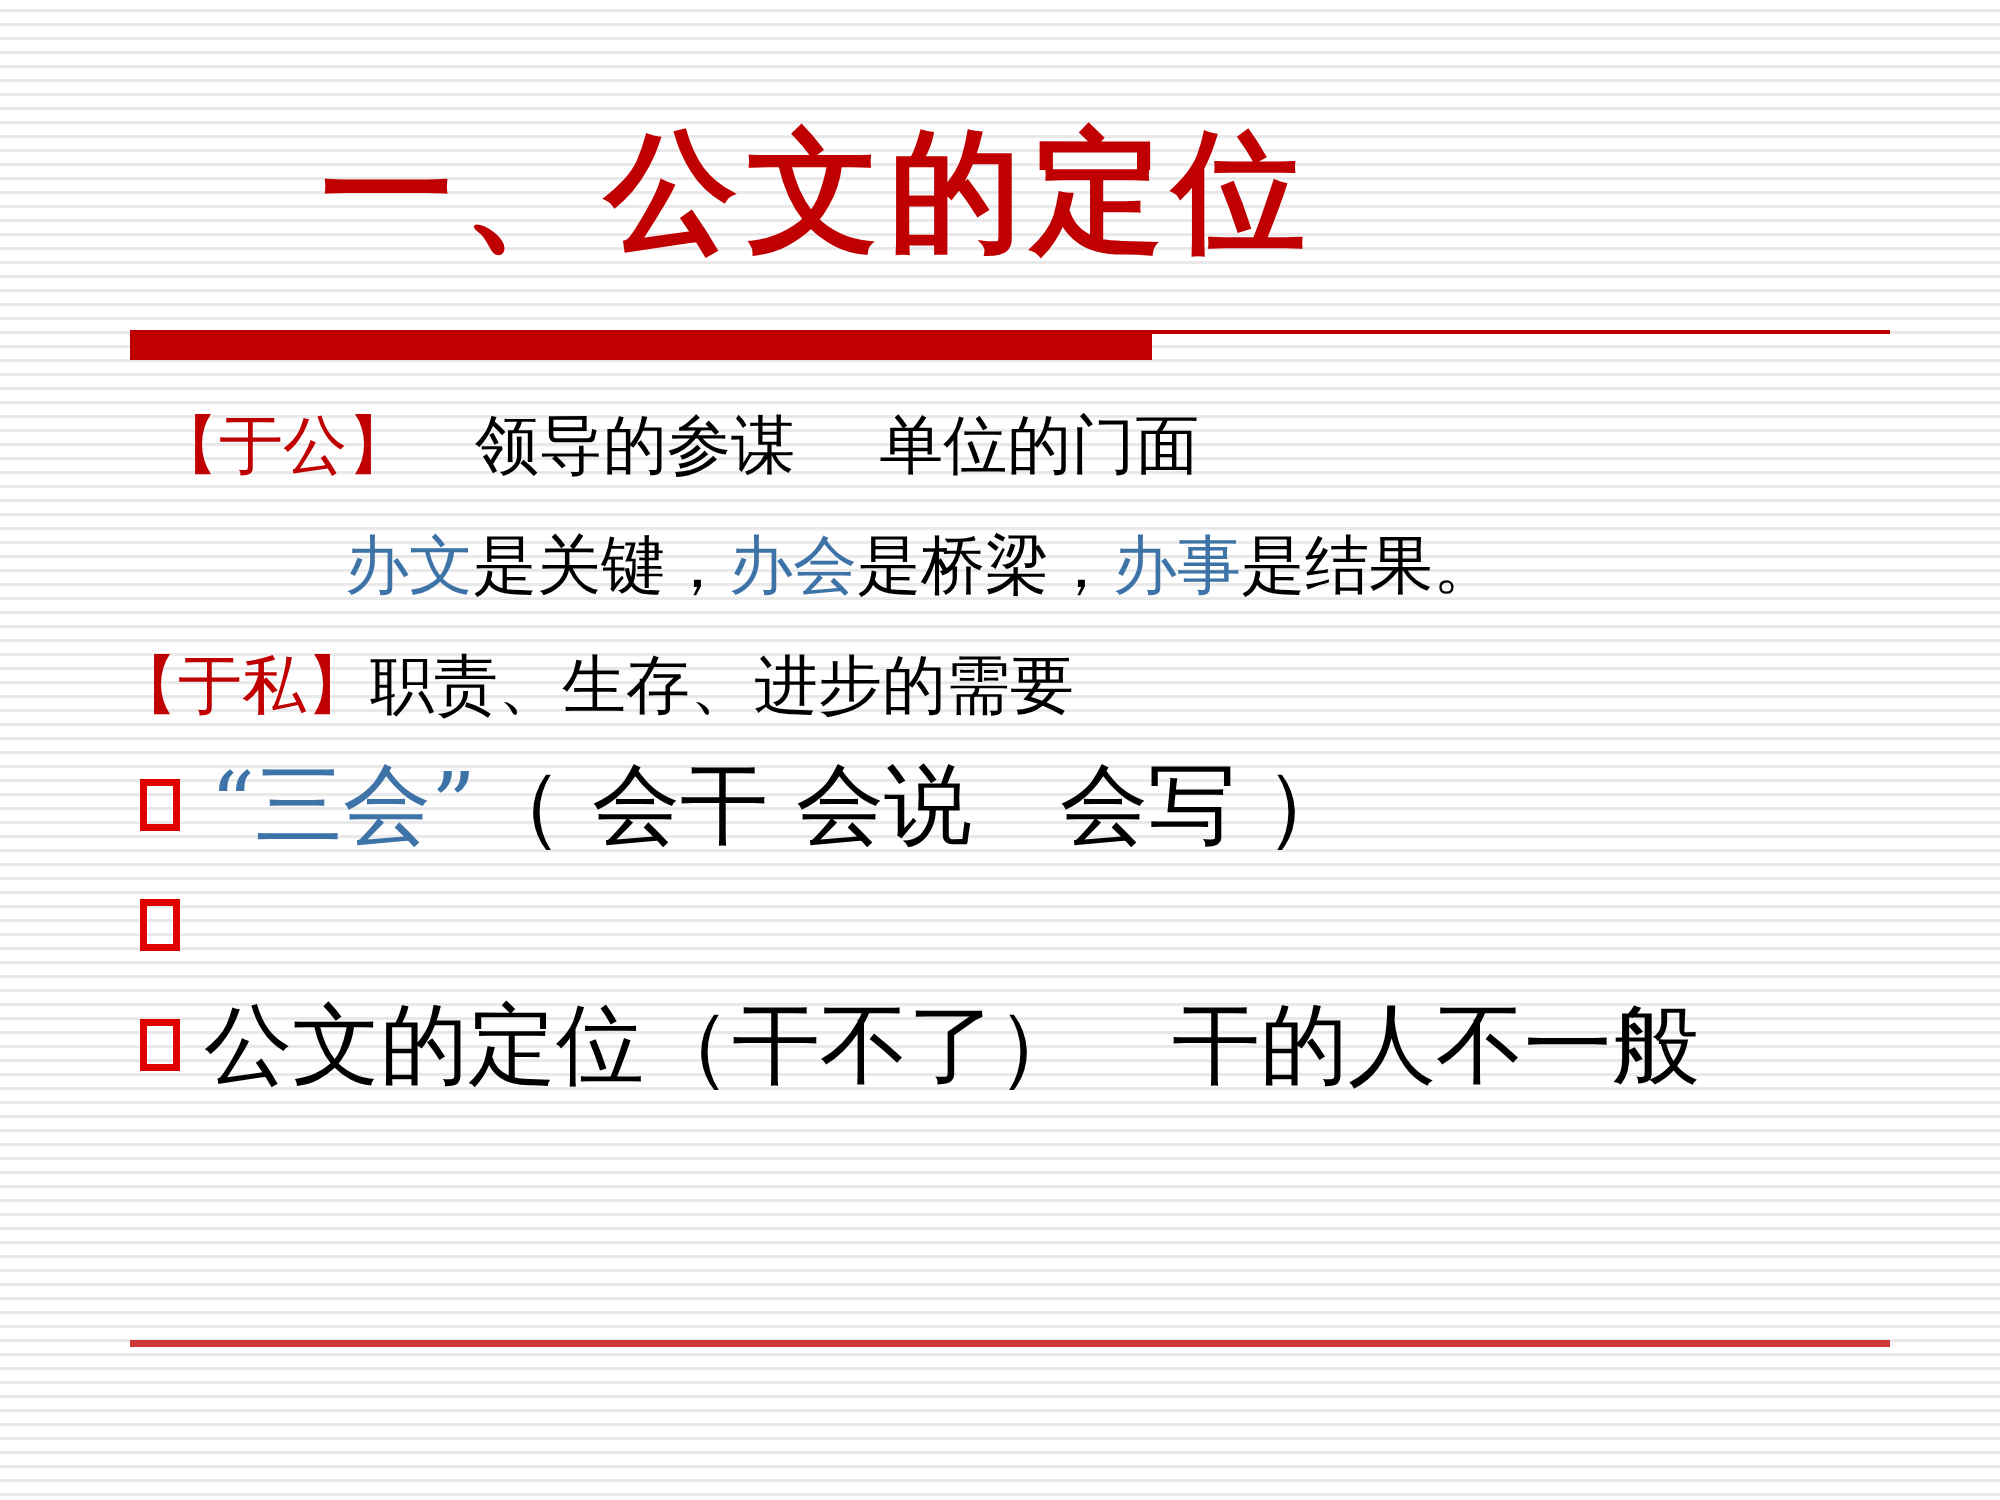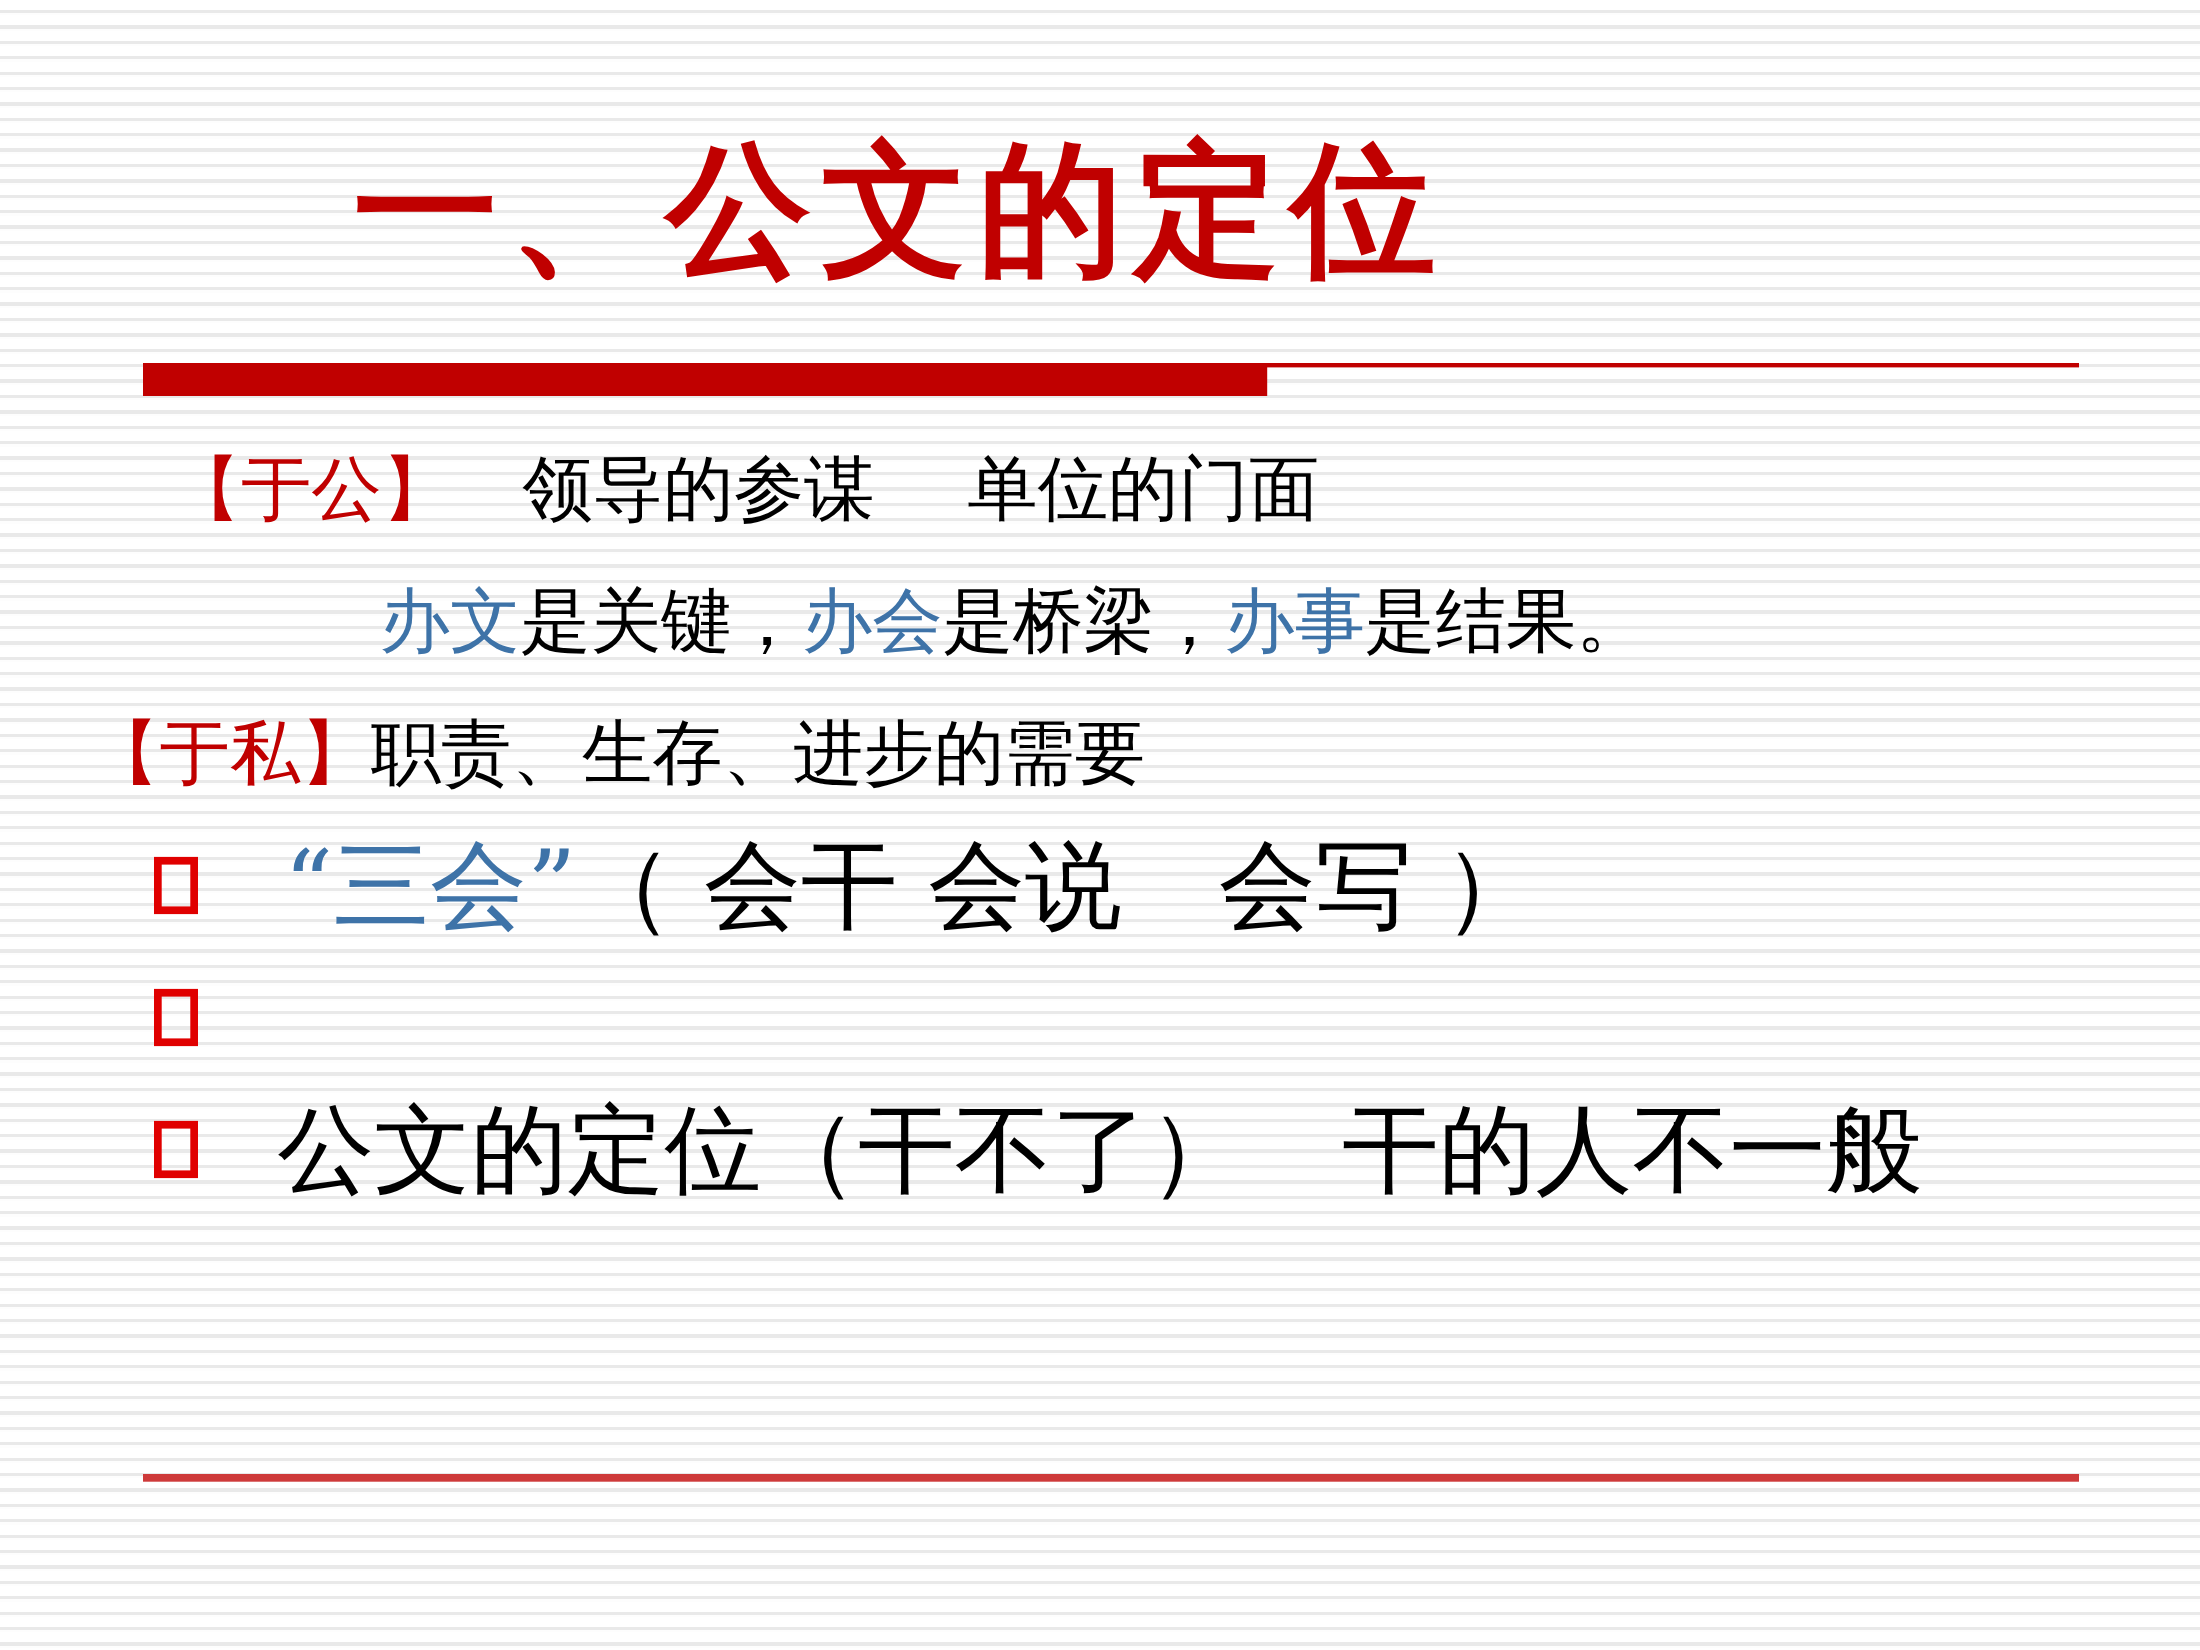--- a/index.html
+++ b/index.html
@@ -77,29 +77,28 @@
     color: #000000;
     white-space: nowrap;
     font-family: "DejaVu Serif", "Liberation Serif", serif;
   }
   .red   { color: #C00000; }
   .blue  { color: #3E73A8; }
   .black { color: #000000; }
 
   .line-1 { padding-left: 155px; }
   .line-2 { padding-left: 300px; margin-left: 45px; }
-  .line-3 { padding-left: 81px; }
+  .line-3 { padding-left: 114px; }
 
   
   .bullet-row {
     display: flex;
     align-items: center;
     padding-left: 140px;
     height: 120px;
-    gap: 48px;
   }
   .bullet-square {
     flex: 0 0 auto;
     width: 40px;
     height: 52px;
     border: 7px solid #E00000;
     box-sizing: border-box;
     margin-right: 30px;
   }
   .bullet-text {

